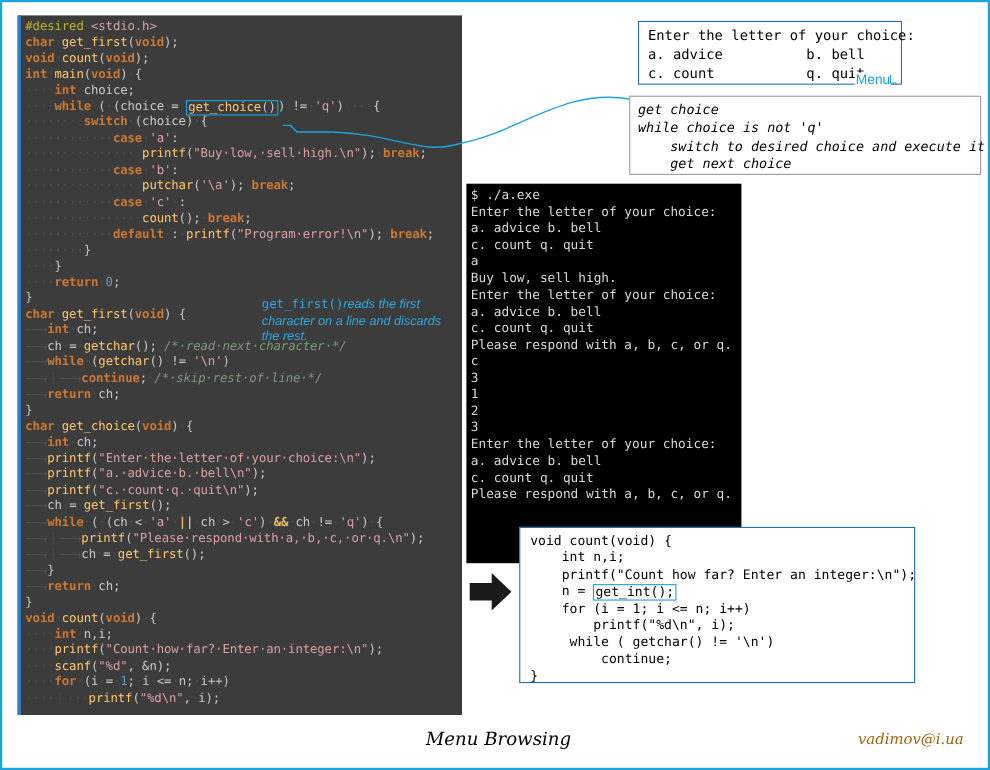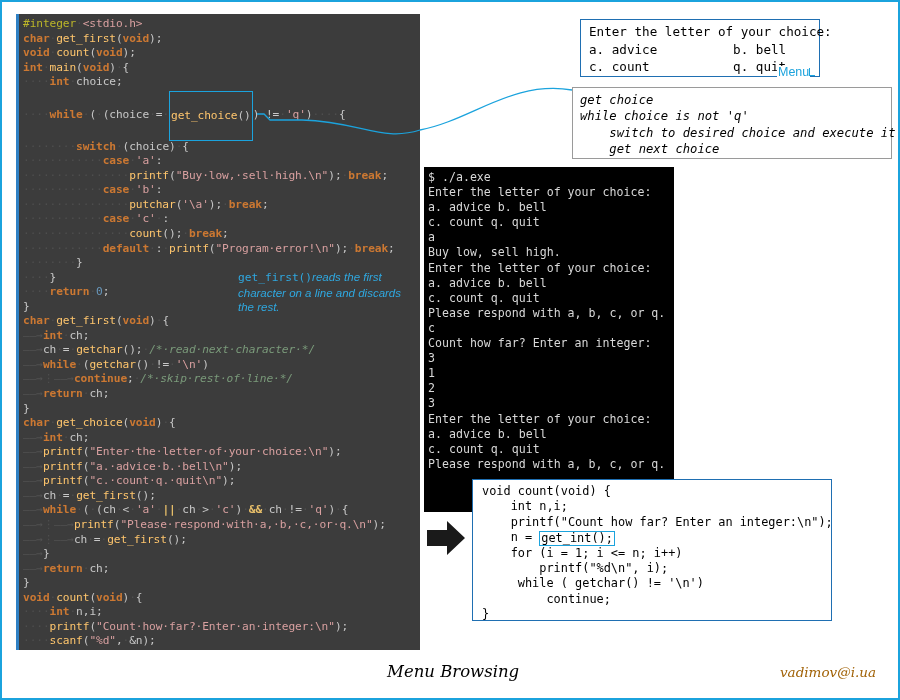--- a/index.html
+++ b/index.html
@@ -45,21 +45,21 @@
   .dot{color:#4e4e4e;}
   .ind{color:#4e4e4e;}
   .id{color:#c8c8c8;margin-top:46px;}
   .arrowtab{color:#515151;}
 
   
   .hl-box{
     display:inline-block;
     border:1px solid #1ba3dd;
     margin:0 0 0 0;
-    padding:18px 1px;
+    padding:0 1px;
     line-height:12px;
     position:relative;
     top:1px;
   }
 
   
   #annot{
     position:absolute;left:219px;top:256px;width:196px;
     color:#2fa8e0;
     font-size:11.5px;
@@ -182,21 +182,21 @@
     color:#a16207;
   }
 </style>
 </head>
 <body>
 
 <div id="slide">
 
   <div id="editor">
     <div class="codewrap">
-      <div class="cl"><span class="pre">#integer</span><span class="dot">·</span><span class="str">&lt;stdio.h&gt;</span></div>
+      <div class="cl"><span class="pre">#desired</span><span class="dot">·</span><span class="str">&lt;stdio.h&gt;</span></div>
       <div class="cl"><span class="kw">char</span><span class="dot">·</span><span class="fn">get_first</span><span class="punc">(</span><span class="kw">void</span><span class="punc">);</span></div>
       <div class="cl"><span class="kw">void</span><span class="dot">·</span><span class="fn">count</span><span class="punc">(</span><span class="kw">void</span><span class="punc">);</span></div>
       <div class="cl"><span class="kw">int</span><span class="dot">·</span><span class="fn">main</span><span class="punc">(</span><span class="kw">void</span><span class="punc">)</span><span class="dot">·</span><span class="punc">{</span></div>
       <div class="cl"><span class="dot">····</span><span class="kw">int</span><span class="dot">·</span><span class="id">choice;</span></div>
       <div class="cl"><span class="dot">····</span><span class="kw">while</span><span class="dot">·</span><span class="punc">(</span><span class="dot">·</span><span class="punc">(</span><span class="id">choice</span><span class="dot">·</span><span class="punc">=</span><span class="dot">·</span><span class="hl-box"><span class="fn">get_choice</span><span class="punc">()</span></span><span class="punc">)</span><span class="dot">·</span><span class="punc">!=</span><span class="dot">·</span><span class="str">'q'</span><span class="punc">)</span><span class="dot">····</span><span class="punc">{</span></div>
       <div class="cl"><span class="dot">········</span><span class="kw">switch</span><span class="dot">·</span><span class="punc">(</span><span class="id">choice</span><span class="punc">)</span><span class="dot">·</span><span class="punc">{</span></div>
       <div class="cl"><span class="dot">············</span><span class="kw">case</span><span class="dot">·</span><span class="str">'a'</span><span class="punc">:</span></div>
       <div class="cl"><span class="dot">················</span><span class="fn">printf</span><span class="punc">(</span><span class="str">"Buy·low,·sell·high.\n"</span><span class="punc">);</span><span class="dot">·</span><span class="kw">break</span><span class="punc">;</span></div>
       <div class="cl"><span class="dot">············</span><span class="kw">case</span><span class="dot">·</span><span class="str">'b'</span><span class="punc">:</span></div>
       <div class="cl"><span class="dot">················</span><span class="fn">putchar</span><span class="punc">(</span><span class="str">'\a'</span><span class="punc">);</span><span class="dot">·</span><span class="kw">break</span><span class="punc">;</span></div>
@@ -270,21 +270,20 @@
     <div class="tl">Enter the letter of your choice:</div>
     <div class="tl">a. advice b. bell</div>
     <div class="tl">c. count q. quit</div>
     <div class="tl">a</div>
     <div class="tl">Buy low, sell high.</div>
     <div class="tl">Enter the letter of your choice:</div>
     <div class="tl">a. advice b. bell</div>
     <div class="tl">c. count q. quit</div>
     <div class="tl">Please respond with a, b, c, or q.</div>
     <div class="tl">c</div>
-    <div class="tl">Count how far? Enter an integer:</div>
     <div class="tl">3</div>
     <div class="tl">1</div>
     <div class="tl">2</div>
     <div class="tl">3</div>
     <div class="tl">Enter the letter of your choice:</div>
     <div class="tl">a. advice b. bell</div>
     <div class="tl">c. count q. quit</div>
     <div class="tl">Please respond with a, b, c, or q.</div>
 
   </div>

